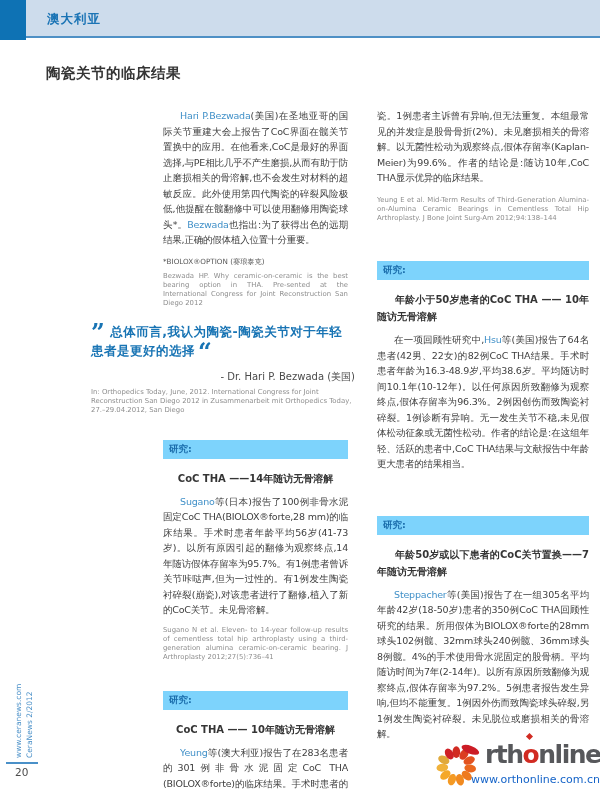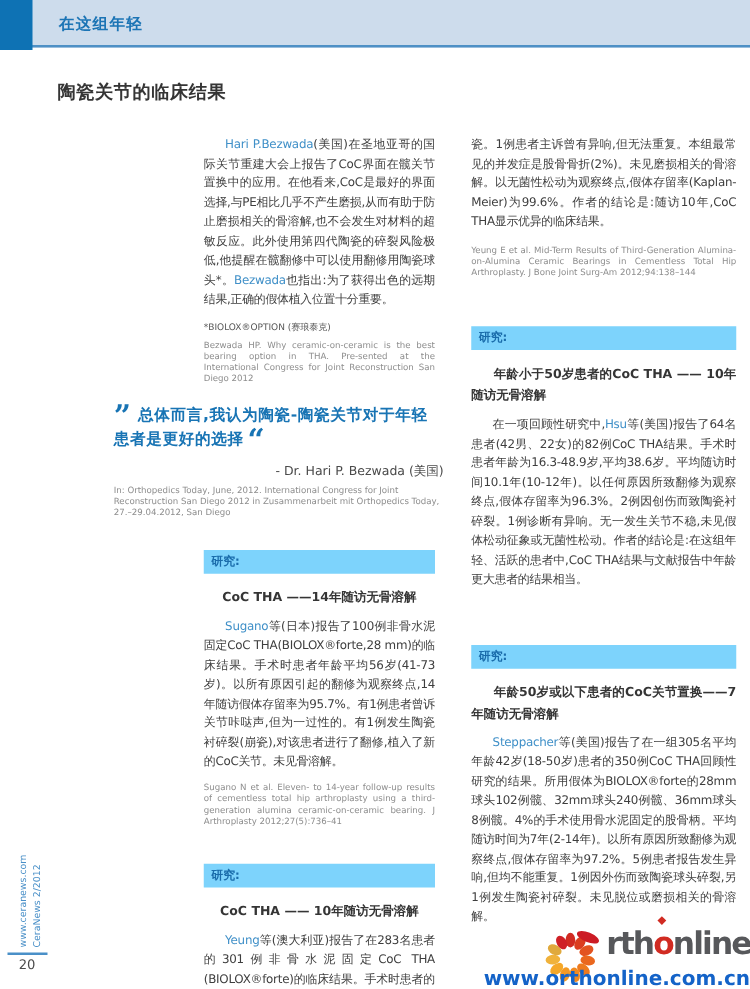--- a/index.html
+++ b/index.html
@@ -79,30 +79,30 @@
   .wm-brand {
     position:absolute; left:52px; top:4px; font-size:25px; font-weight:bold;
     color:#57585b; letter-spacing:-1.5px; white-space:nowrap;
   }
   .wm-red { color:#d12b22; position:relative; }
   .wm-diamond {
     position:absolute; left:4px; top:-6px; width:5px; height:5px;
     background:#d12b22; transform:rotate(45deg);
   }
   .wm-url {
-    position:absolute; right:0px; top:37px; font-size:16px; font-weight:bold;
+    position:absolute; right:0px; top:37px; font-size:11px; font-weight:normal;
     color:#1463c8; white-space:nowrap;
   }
 </style>
 </head>
 <body>
 
 <div class="header-band"></div>
 <div class="header-square"></div>
-<div class="section-label">在这组年轻</div>
+<div class="section-label">澳大利亚</div>
 <div class="page-title">陶瓷关节的临床结果</div>
 
 <div class="sidebar-vert">
   <div>www.ceranews.com</div>
   <div>CeraNews 2/2012</div>
 </div>
 <div class="sidebar-rule"></div>
 <div class="page-number">20</div>
 
 <div class="col col-left">

